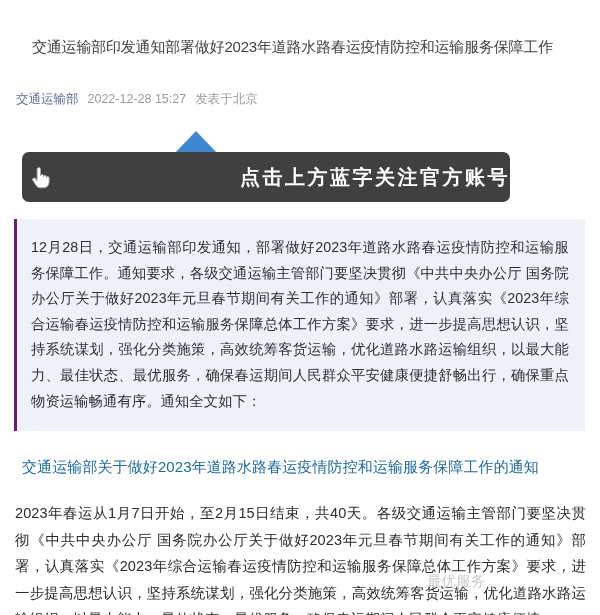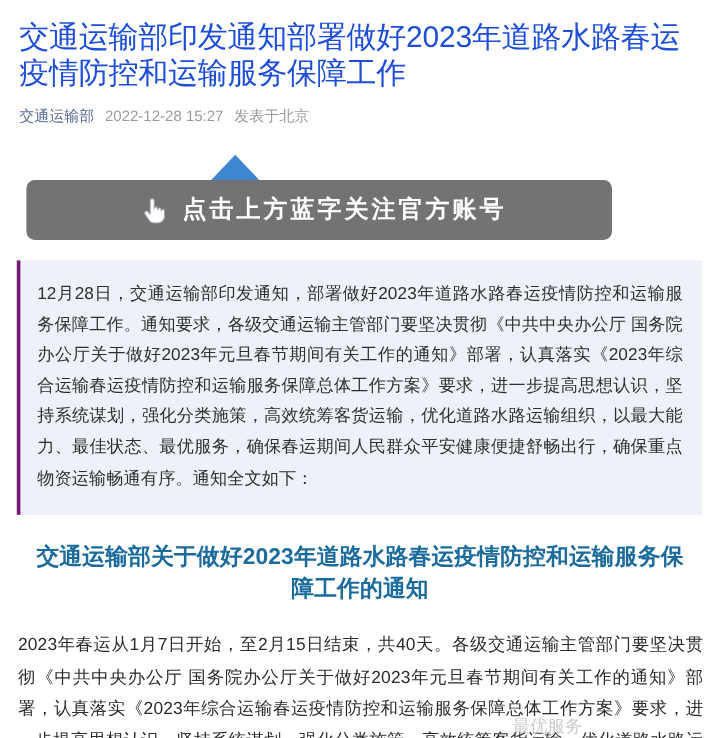--- a/index.html
+++ b/index.html
@@ -16,26 +16,26 @@
     position: relative;
   }
 
   .article {
     padding: 0;
     position: relative;
   }
 
   
   .article-title {
-    font-size: 25px;
+    font-size: 15px;
     line-height: 30px;
     font-weight: 400;
-    color: #1d4ed8;
+    color: #404040;
     letter-spacing: -0.2px;
-    margin: 0;
+    margin: 16px;
     padding: 16px 18px 0 16px;
   }
 
   
   .article-meta {
     padding: 12px 16px 0 16px;
     font-size: 12.5px;
     line-height: 18px;
     display: flex;
     align-items: center;
@@ -69,25 +69,25 @@
     border-right: 22px solid transparent;
     border-bottom: 23px solid #3f86d0;
   }
   .follow-banner {
     position: absolute;
     left: 22px;
     top: 21px;
     width: 488px;
     height: 50px;
     box-sizing: border-box;
-    background: #737373;
+    background: #404040;
     border-radius: 7px;
     display: flex;
     align-items: center;
-    justify-content: center;
+    justify-content: space-between;
     gap: 14px;
     padding-left: 6px;
   }
   .hand-icon {
     display: block;
     width: 22px;
     height: 24px;
     flex: 0 0 auto;
     margin-top: 1px;
   }
@@ -113,25 +113,25 @@
     line-height: 25.6px;
     color: #2f2f2f;
     text-align: justify;
     margin: 0;
     letter-spacing: 0.1px;
   }
 
   
   .section-heading {
     margin: 22px 22px 0 22px;
-    font-size: 19px;
+    font-size: 15px;
     line-height: 27px;
-    font-weight: 700;
+    font-weight: 400;
     color: #1b6b9c;
-    text-align: center;
+    text-align: left;
     letter-spacing: 0.1px;
   }
 
   
   .body-paragraph {
     margin: 20px 14px 0 15px;
     font-size: 14.5px;
     line-height: 26.5px;
     color: #2b2b2b;
     text-align: justify;

